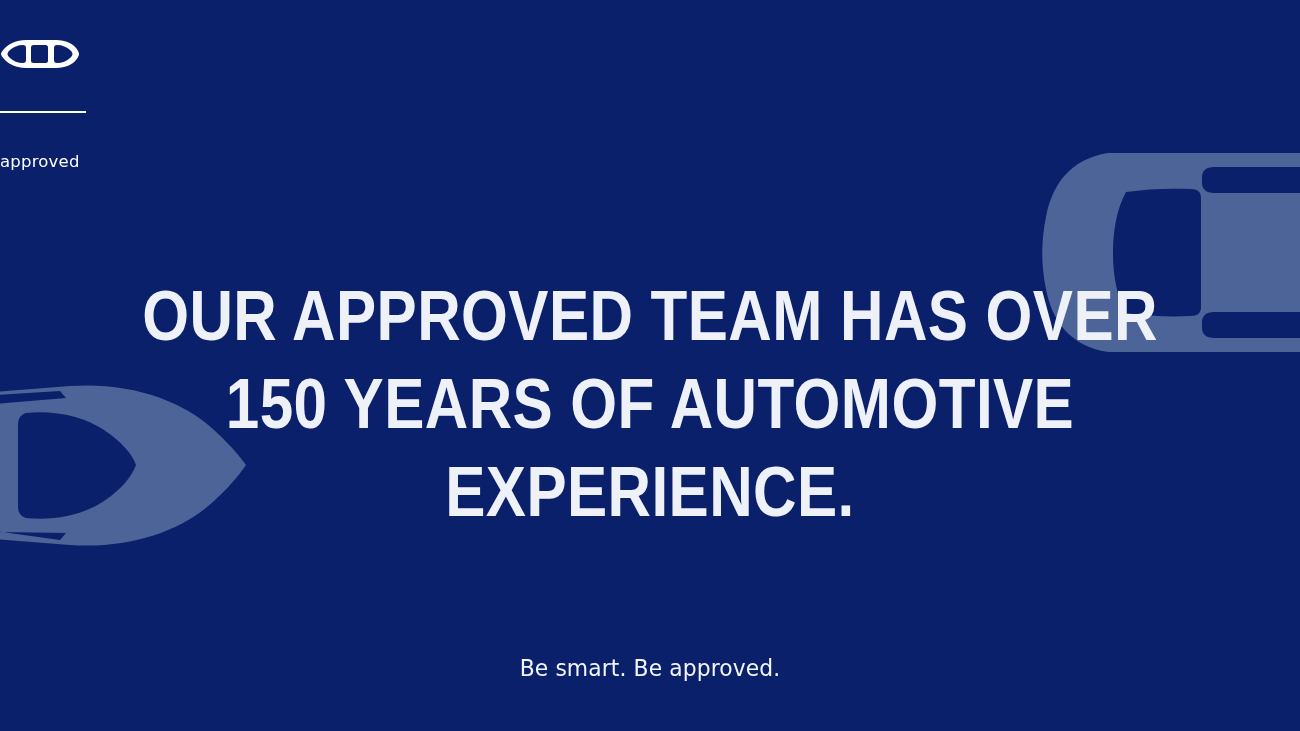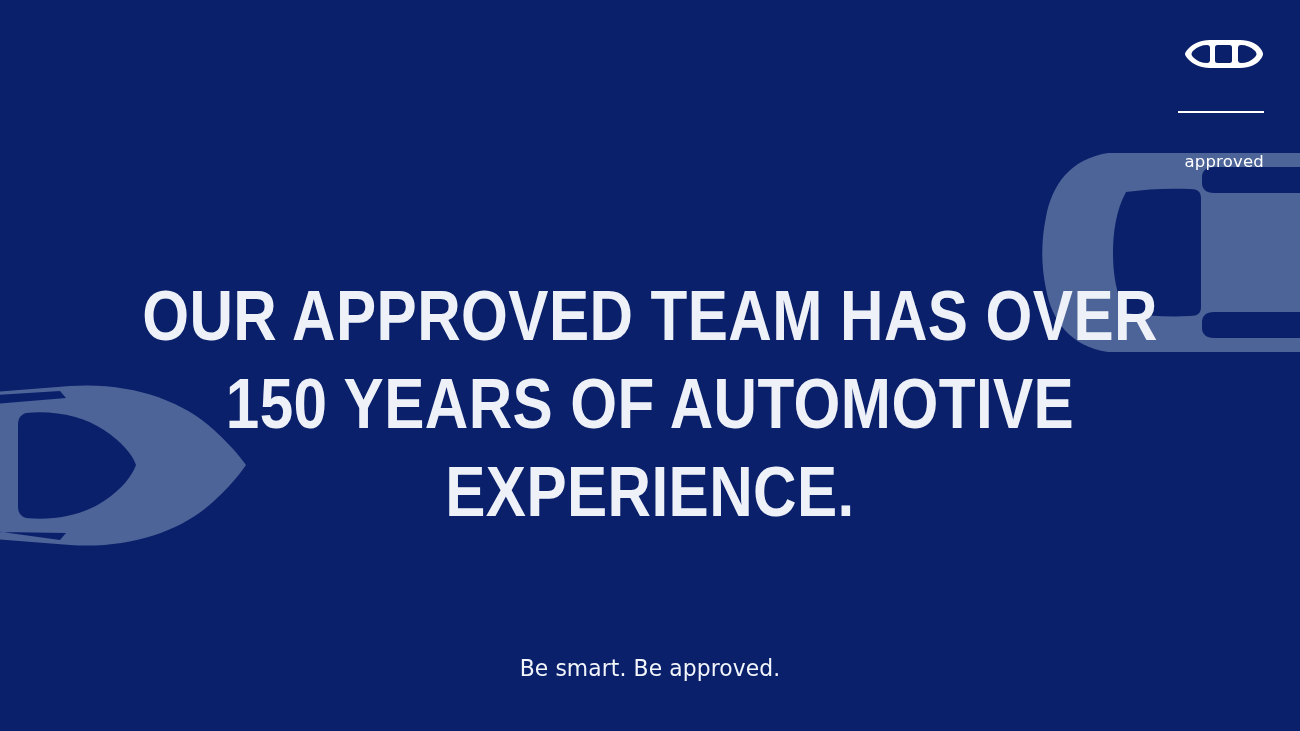--- a/index.html
+++ b/index.html
@@ -40,21 +40,21 @@
   }
 
   
   #brand-logo {
     position: absolute;
     top: 38px;
     left: 0;
     width: 1264px;
     display: flex;
     flex-direction: column;
-    align-items: flex-end;
+    align-items: flex-start;
     gap: 36px;
   }
   #brand-mark {
     width: 80px;
     height: 32px;
     display: block;
   }
   #brand-rule {
     width: 86px;
     height: 2px;

